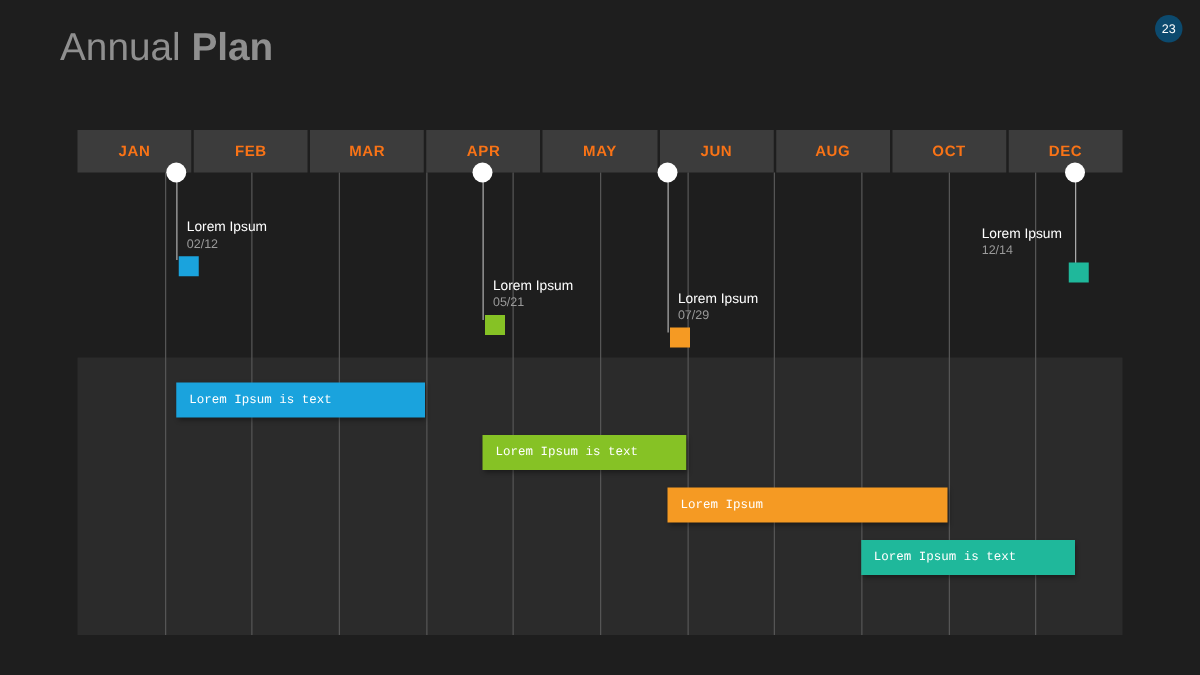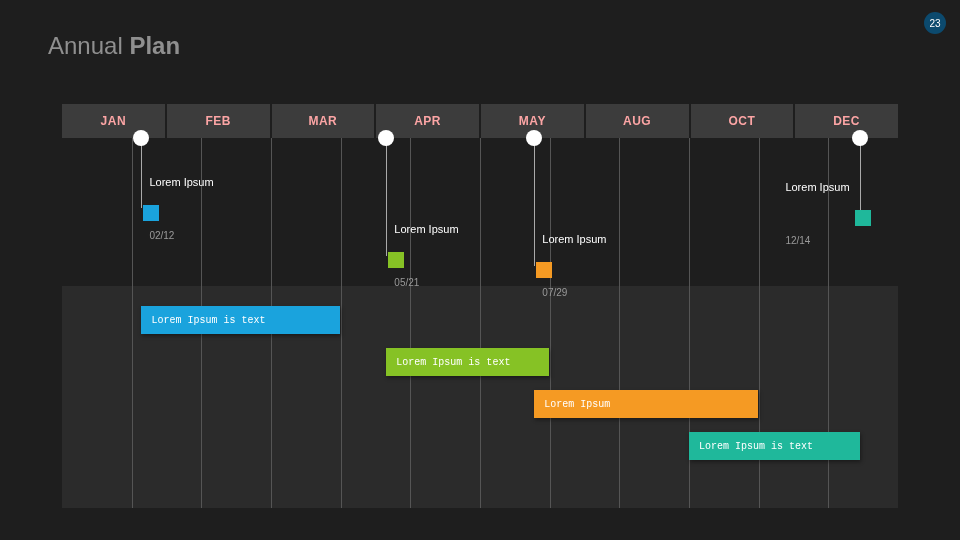--- a/index.html
+++ b/index.html
@@ -15,39 +15,39 @@
     top: 12px; right: 14px;
     width: 22px; height: 22px;
     border-radius: 50%;
     background: #0c4a6e;
     color: #fff;
     font-size: 10px;
     display: flex; align-items: center; justify-content: center;
   }
   .title {
     position: absolute;
-    left: 48px; top: 32px;
-    font-size: 24px;
+    left: 48px; top: 20px;
+    font-size: 31px;
     color: #8f8f8f;
     font-weight: 300;
   }
   .title b { color: #8f8f8f; font-weight: 600; }
   .months {
     position: absolute;
     left: 62px; top: 104px;
     width: 836px; height: 34px;
     display: flex;
   }
   .month {
     flex: 1;
     background: #3c3c3c;
     margin-right: 2px;
     display: flex; align-items: center; justify-content: center;
     font-size: 12px; font-weight: 700;
-    color: #fca5a5;
+    color: #f97316;
     letter-spacing: 0.5px;
   }
   .month:last-child { margin-right: 0; }
   .grid {
     position: absolute;
     left: 62px; top: 138px;
     width: 836px; height: 370px;
   }
   .vline {
     position: absolute;
@@ -71,21 +71,21 @@
     position: absolute;
     width: 1px;
     background: #aaa;
   }
   .ev-label {
     position: absolute;
     font-size: 11px;
     line-height: 1.3;
     color: #fff;
   }
-  .ev-label .date { color: #9a9a9a; font-size: 10px; display: block; margin-top: 40px; }
+  .ev-label .date { color: #9a9a9a; font-size: 10px; display: block; }
   .chip {
     position: absolute;
     width: 16px; height: 16px;
   }
   .bar {
     position: absolute;
     height: 28px;
     display: flex; align-items: center;
     padding-left: 10px;
     font-size: 10px;
@@ -103,20 +103,21 @@
   <span>Annual</span>
   <b>Plan</b>
 </div>
 
 <div class="months" id="months-row">
     <div class="month">JAN</div>
     <div class="month">FEB</div>
     <div class="month">MAR</div>
     <div class="month">APR</div>
     <div class="month">MAY</div>
+    <div class="month">JUN</div>
     <div class="month">AUG</div>
     <div class="month">OCT</div>
     <div class="month">DEC</div>
   </div>
 
 <div class="swimlane"></div>
 
 <div class="grid" id="grid">
     <div class="vline" style="left: 69.6667px;"></div>
     <div class="vline" style="left: 139.333px;"></div>

